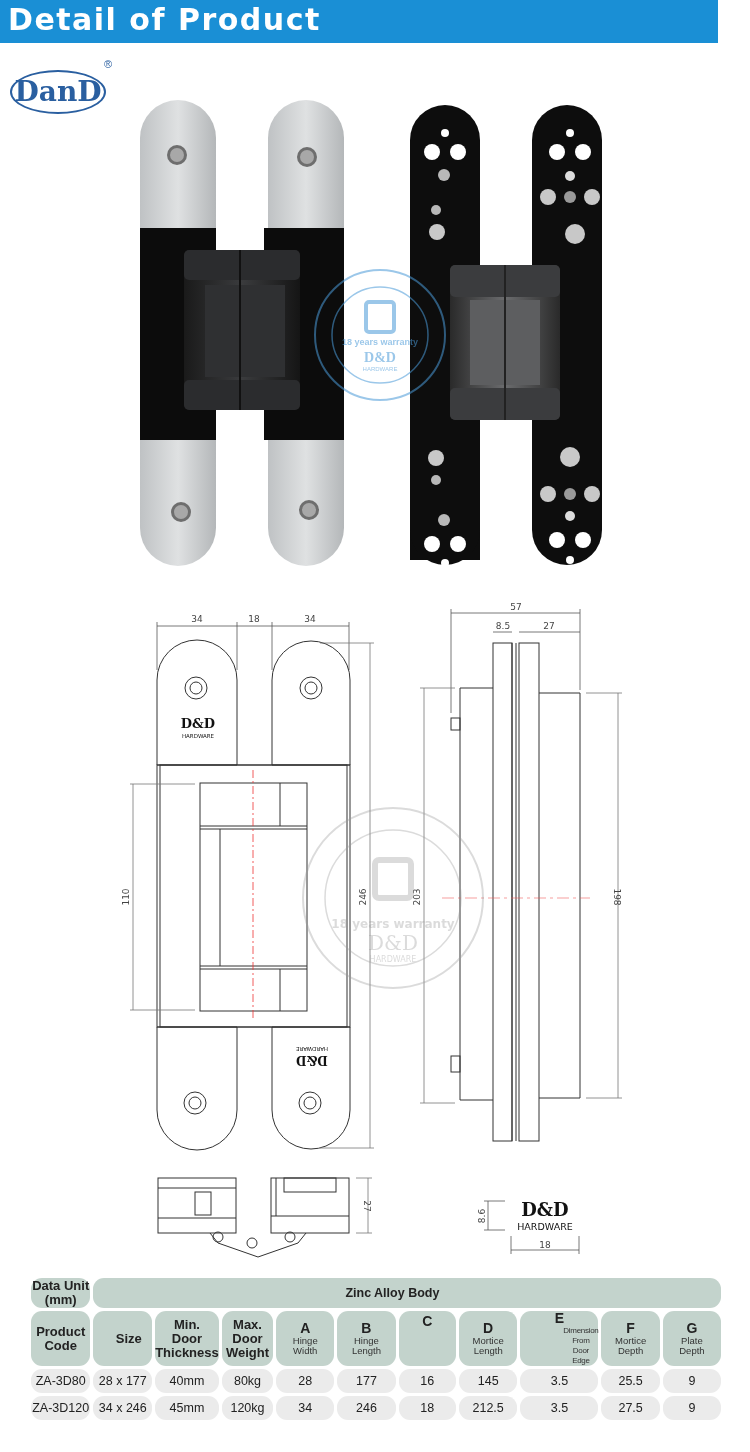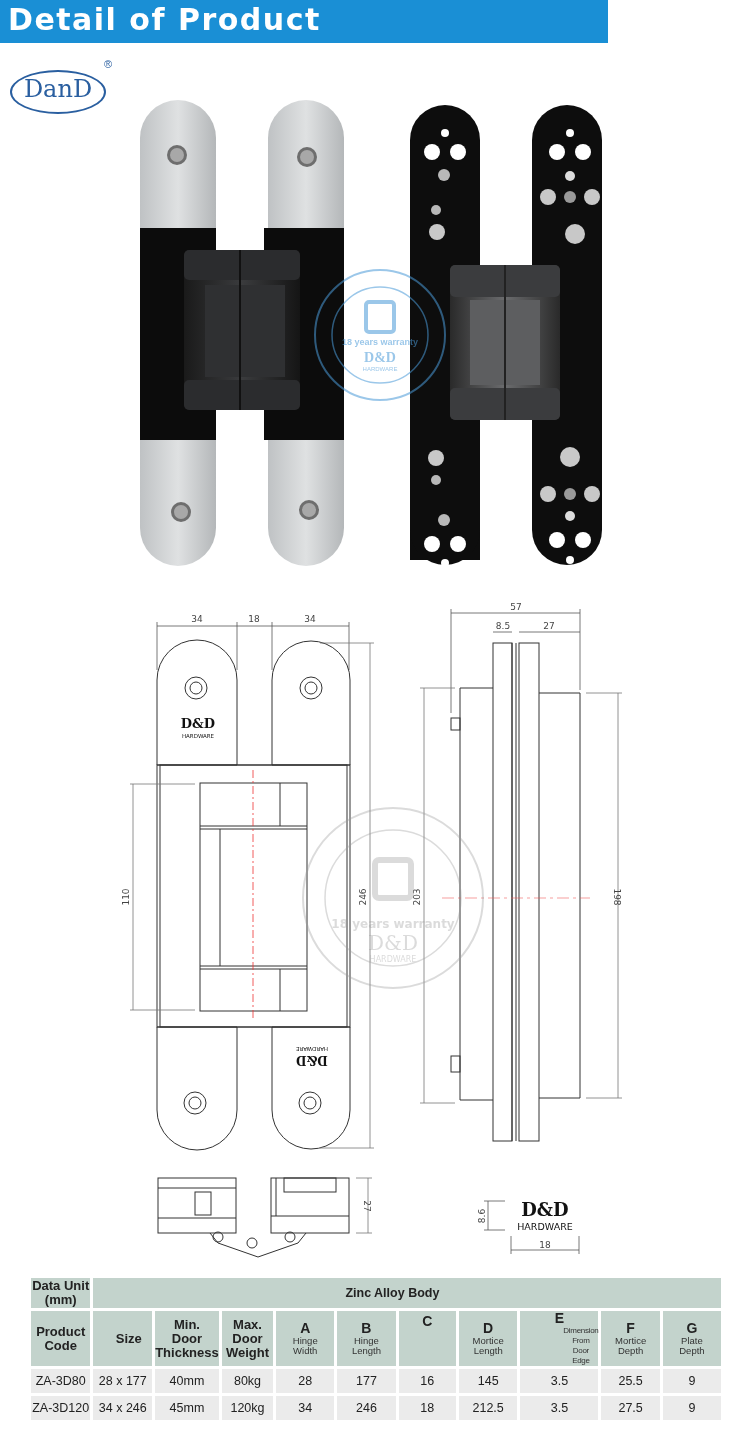--- a/index.html
+++ b/index.html
@@ -1,33 +1,33 @@
 <!DOCTYPE html>
 <html><head>
 <meta charset="utf-8">
 <style>
   * { box-sizing: border-box; margin: 0; padding: 0; }
   html, body { width: 750px; height: 1452px; background: #ffffff; overflow: hidden; }
   body { position: relative; font-family: "Liberation Sans", sans-serif; color: #222; }
 
-  .banner { position: absolute; left: 0; top: 0; width: 608px; height: 43px; background: #1a8fd5; }
+  .banner { position: absolute; left: 0; top: 0; width: 718px; height: 43px; background: #1a8fd5; }
   .banner-title { position: absolute; left: 8px; top: 2px; font-family: "DejaVu Sans", sans-serif; font-weight: bold; font-size: 30px; letter-spacing: 1.5px; color: #ffffff; }
 
   .logo { position: absolute; left: 10px; top: 70px; width: 96px; height: 44px; }
   .logo-oval { position: absolute; left: 0; top: 0; width: 96px; height: 44px; border: 2.5px solid #2a5fa0; border-radius: 50%; }
-  .logo-text { position: absolute; left: 0; top: 5px; width: 96px; text-align: center; font-family: "DejaVu Serif", serif; font-weight: normal; font-size: 24px; color: #2a5fa0; }
+  .logo-text { position: absolute; left: 0; top: 5px; width: 96px; text-align: center; font-family: "DejaVu Serif", serif; font-weight: bold; font-size: 28px; color: #2a5fa0; }
   .logo-reg { position: absolute; left: 104px; top: 58px; font-size: 11px; color: #2a5fa0; }
 
   .photo-area { position: absolute; left: 0; top: 95px; width: 750px; height: 480px; }
   svg { display: block; }
 
   .drawing { position: absolute; left: 0; top: 590px; width: 750px; height: 670px; }
 
   .spec-table { position: absolute; left: 28px; top: 1275px; width: 696px; border-collapse: separate; border-spacing: 3px; }
-  .spec-table td { text-align: center; vertical-align: middle; font-size: 12.5px; color: #222; }
+  .spec-table td { text-align: center; vertical-align: middle; font-size: 12.5px; color: #222; border-radius: 11px; }
   .hdr { background: #c3d3cc; font-weight: bold; }
   .hdr-big { font-size: 13px; font-weight: bold; line-height: 14px; }
   .hdr-title { text-align: left !important; padding-left: 252px; font-size: 14px; font-weight: bold; height: 30px; }
   .hdr-letter { font-size: 14px; font-weight: bold; display: block; line-height: 15px; }
   .hdr-sub { font-size: 9.5px; font-weight: normal; display: block; line-height: 10px; color: #333; text-align: center; }
   .hdr-sub.tiny { font-size: 8px; letter-spacing: -0.3px; margin-left: 43px; }
   .cell { background: #ebebeb; height: 24px; font-size: 12.5px; }
 </style>
 </head>
 <body>

